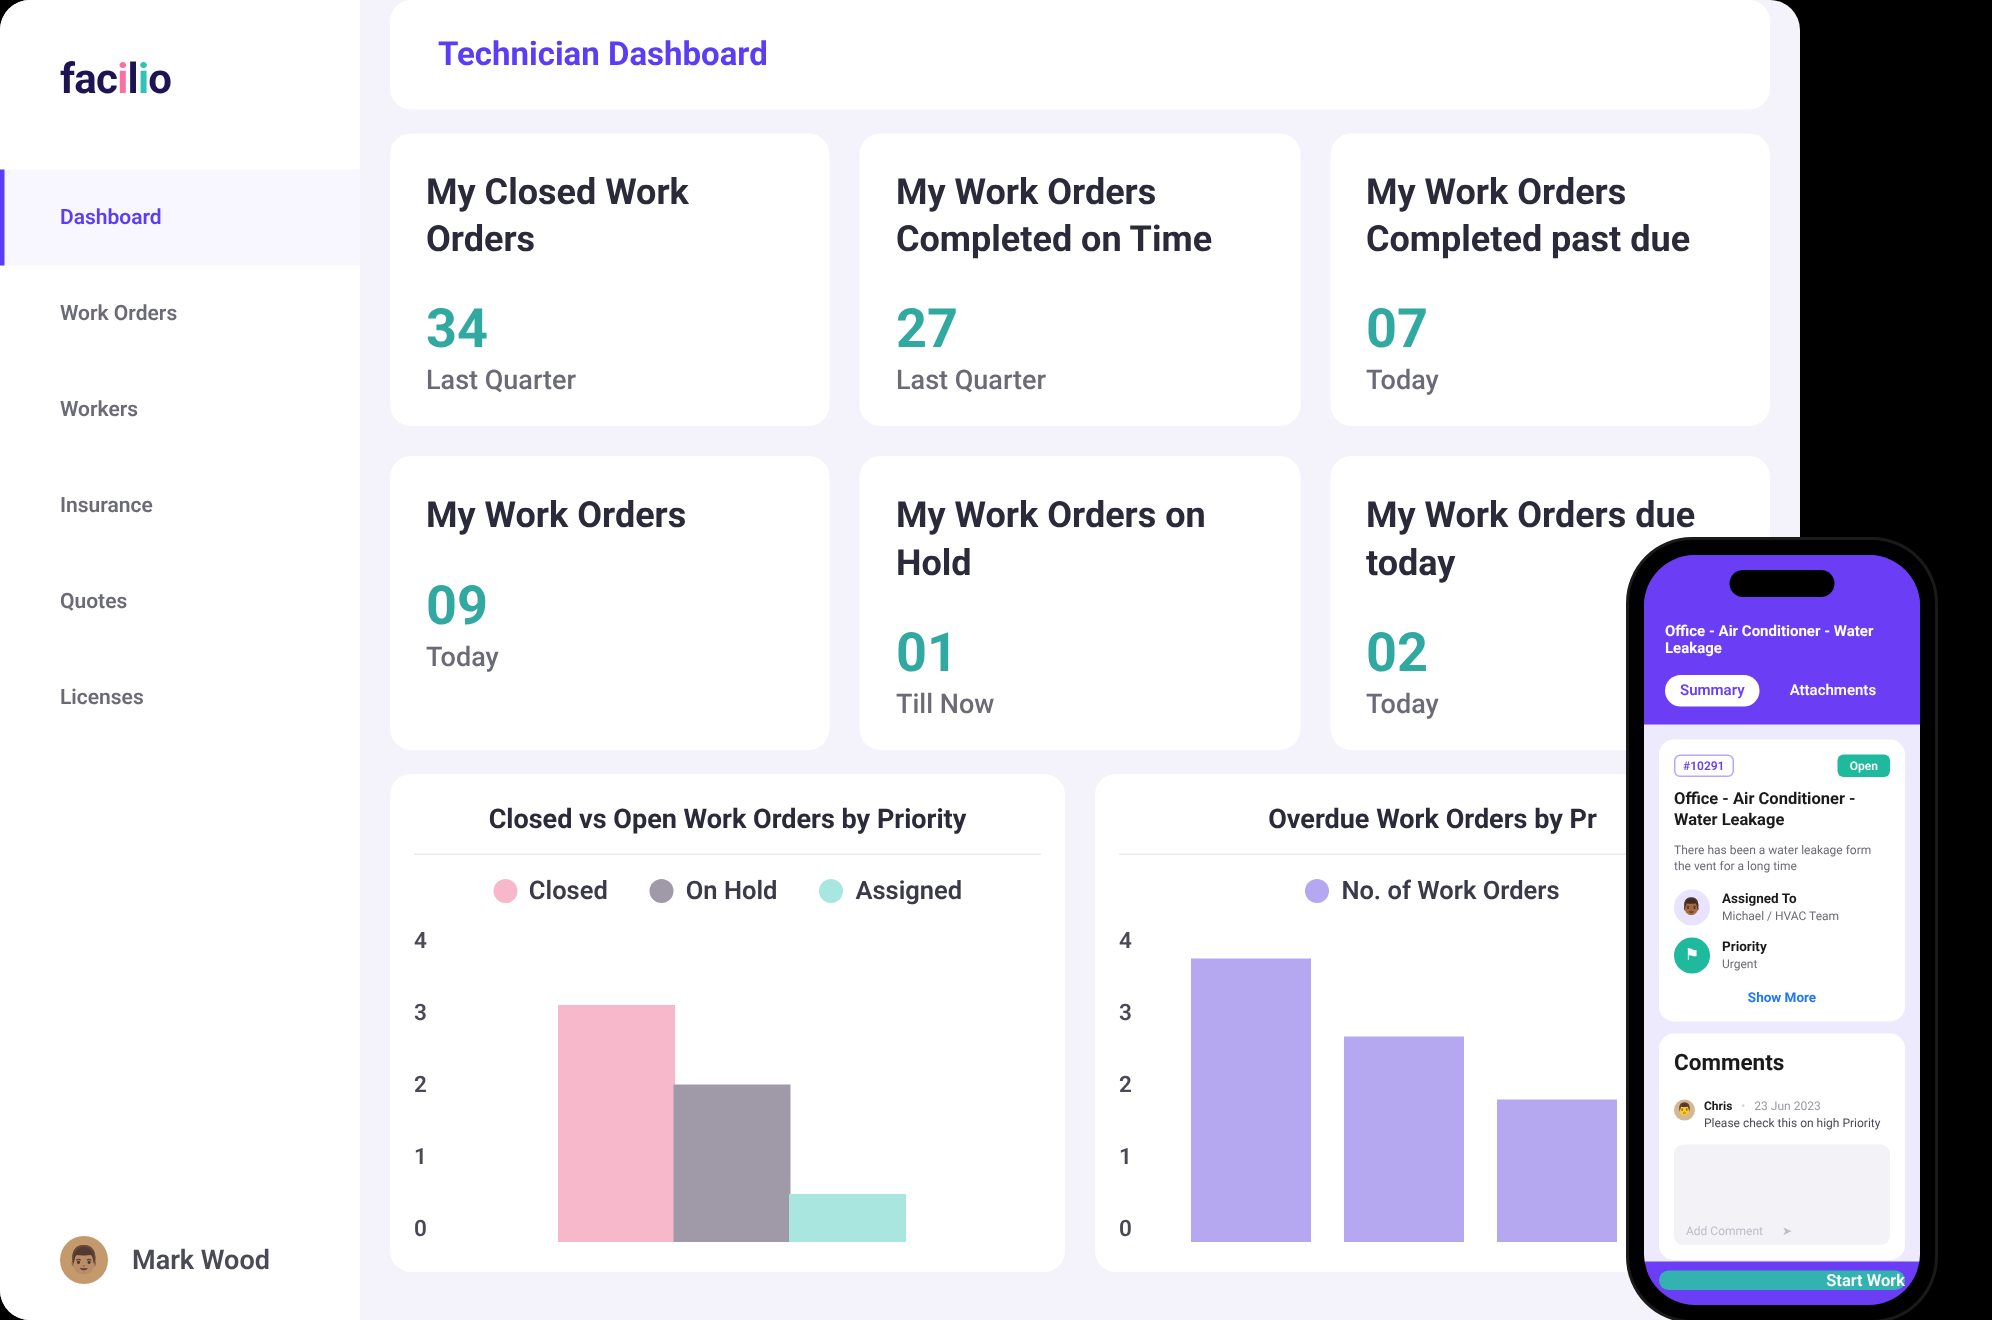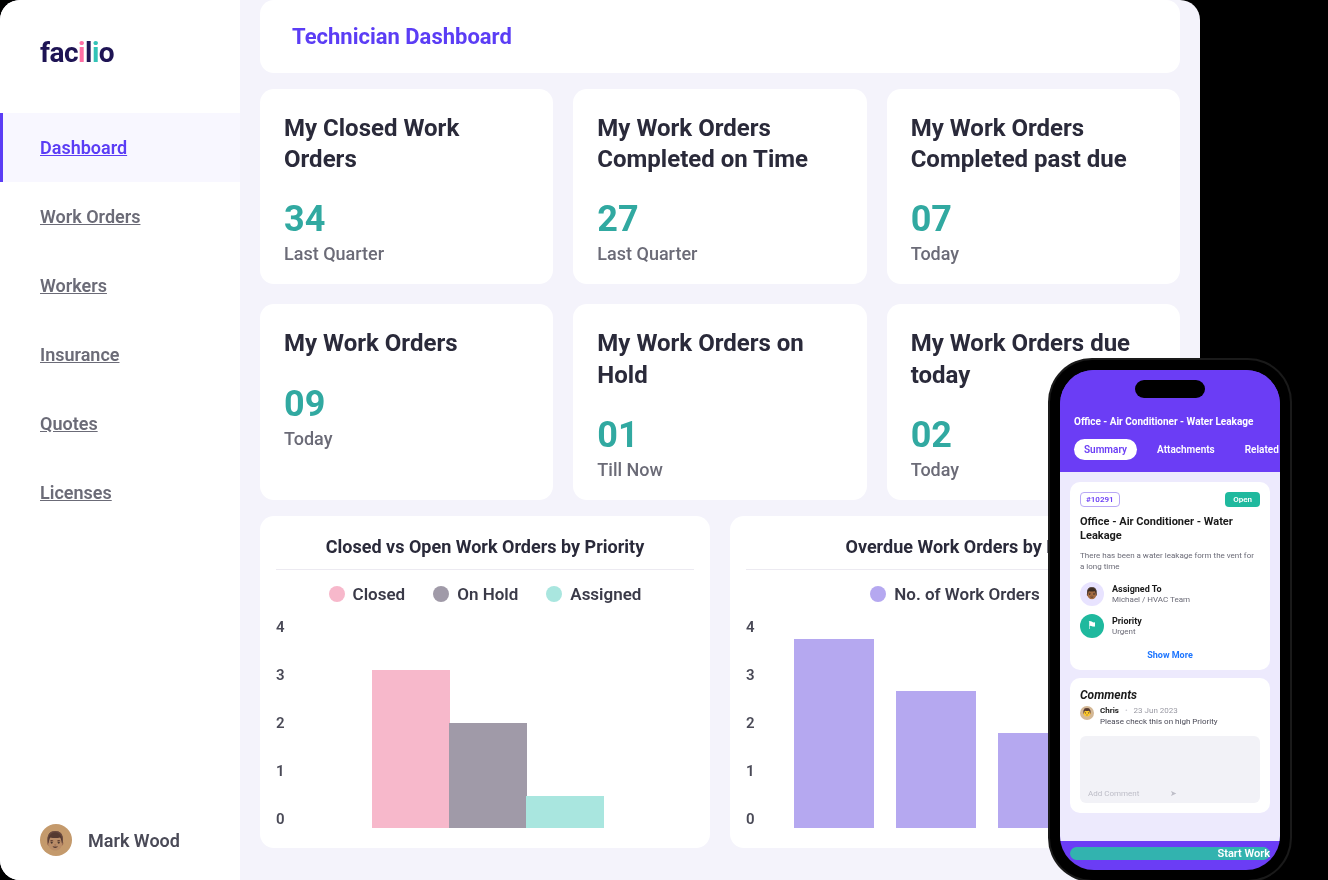--- a/index.html
+++ b/index.html
@@ -3,21 +3,21 @@
 <meta charset="utf-8">
 <style>
 *{box-sizing:border-box;margin:0;padding:0;font-family:-apple-system,BlinkMacSystemFont,'Segoe UI',Roboto,sans-serif;}
 body{background:#000;width:1328px;height:880px;position:relative;overflow:hidden;}
 .app{position:absolute;left:0;top:0;width:1200px;height:880px;background:#f4f3fb;border-radius:20px;display:flex;}
 .sidebar{width:240px;background:#fff;border-radius:20px 0 0 20px;display:flex;flex-direction:column;padding:36px 0 24px;}
 .logo{font-size:28px;font-weight:700;color:#1e1454;padding:0 40px;margin-bottom:44px;letter-spacing:-0.5px;}
 .logo .dot1{color:#ff6ea3;}
 .logo .dot2{color:#31c3b6;}
 .nav{flex:1;display:flex;flex-direction:column;}
-.nav-item{padding:24px 40px;font-size:18px;font-weight:600;color:#6b6b77;cursor:pointer;text-decoration:underline;}
+.nav-item{padding:24px 40px;font-size:14px;font-weight:600;color:#6b6b77;cursor:pointer;}
 .nav-item.active{color:#5b3df5;background:#f8f7ff;border-left:3px solid #5b3df5;padding-left:37px;}
 .user{display:flex;align-items:center;gap:16px;padding:0 40px;}
 .avatar{width:32px;height:32px;border-radius:50%;background:#c49a6c;display:flex;align-items:center;justify-content:center;font-size:18px;}
 .user-name{font-size:18px;font-weight:600;color:#4a4a57;}
 .main{flex:1;padding:0 20px;display:flex;flex-direction:column;gap:16px;}
 .header{background:#fff;border-radius:14px;padding:24px 32px;}
 .header-title{font-size:22px;font-weight:700;color:#5b3df5;}
 .stat-grid{display:grid;grid-template-columns:repeat(3,1fr);gap:20px;}
 .stat-card{background:#fff;border-radius:14px;padding:24px 24px 20px;}
 .stat-title{font-size:24px;font-weight:700;color:#2a2a3a;margin-bottom:26px;line-height:1.3;}
@@ -31,41 +31,41 @@
 .legend-item{display:flex;align-items:center;gap:8px;font-size:17px;font-weight:600;color:#3a3a48;}
 .swatch{width:16px;height:16px;border-radius:50%;}
 .chart-area{position:relative;height:210px;padding-left:18px;}
 .y-axis{position:absolute;left:0;top:0;bottom:0;display:flex;flex-direction:column;justify-content:space-between;}
 .y-tick{font-size:15px;color:#4a4a57;font-weight:600;}
 .bars{position:absolute;left:96px;bottom:0;display:flex;gap:0;align-items:flex-end;height:210px;}
 .bar{width:78px;margin-right:-1px;}
 .bars2{position:absolute;left:48px;bottom:0;display:flex;gap:22px;align-items:flex-end;height:210px;}
 .bar2{width:80px;}
 
-.phone{position:absolute;right:38px;top:360px;width:240px;height:520px;background:#000;border-radius:42px;padding:10px;box-shadow:0 0 0 2px #1a1a1a;}
+.phone{position:absolute;right:38px;top:360px;width:204px;height:520px;background:#000;border-radius:42px;padding:10px;box-shadow:0 0 0 2px #1a1a1a;}
 .notch{position:absolute;top:20px;left:50%;transform:translateX(-50%);width:70px;height:18px;background:#000;border-radius:12px;z-index:5;}
 .screen{width:100%;height:100%;background:#6b3df5;border-radius:34px;overflow:hidden;display:flex;flex-direction:column;}
 .screen-top{padding:46px 14px 12px;background:#6b3df5;}
 .screen-title{font-size:10px;font-weight:700;color:#fff;margin-bottom:12px;}
 .tabs{display:flex;gap:10px;align-items:flex-end;}
 .tab{font-size:10px;font-weight:600;color:#fff;padding:5px 10px;border-radius:14px;cursor:pointer;}
 .tab.active{background:#fff;color:#6b3df5;}
 .screen-body{flex:1;background:#edeafd;padding:10px;display:flex;flex-direction:column;gap:8px;overflow:hidden;}
 .card{background:#fff;border-radius:10px;padding:10px;}
 .card-row{display:flex;justify-content:space-between;align-items:center;margin-bottom:8px;}
 .wo-id{font-size:8px;color:#6b3df5;font-weight:600;border:1px solid #b8a8f5;padding:2px 5px;border-radius:4px;}
 .status{font-size:8px;font-weight:600;color:#fff;background:#1fb99e;padding:3px 8px;border-radius:4px;}
 .wo-title{font-size:11px;font-weight:700;color:#1a1a1a;line-height:1.3;margin-bottom:6px;}
 .wo-desc{font-size:8px;color:#6b6b77;line-height:1.4;margin-bottom:10px;}
 .field{display:flex;align-items:center;gap:8px;margin-bottom:8px;}
 .field-icon{width:24px;height:24px;border-radius:50%;display:flex;align-items:center;justify-content:center;font-size:11px;flex-shrink:0;}
 .field-text .field-label{font-size:9px;font-weight:700;color:#1a1a1a;}
 .field-text .field-value{font-size:8px;color:#6b6b77;margin-top:1px;}
 .show-more{text-align:center;font-size:9px;font-weight:700;color:#1e76ff;padding-top:4px;cursor:pointer;}
-.comments-title{font-size:12px;font-weight:700;color:#1a1a1a;margin-bottom:4px;font-style:italic;}
+.comments-title{font-size:15px;font-weight:700;color:#1a1a1a;margin-bottom:16px;}
 .comment{display:flex;gap:6px;margin-bottom:10px;}
 .comment-avatar{width:14px;height:14px;border-radius:50%;background:#d4b896;flex-shrink:0;font-size:8px;display:flex;align-items:center;justify-content:center;}
 .comment-body{flex:1;}
 .comment-head{display:flex;align-items:center;gap:6px;font-size:8px;margin-bottom:2px;}
 .comment-name{font-weight:700;color:#1a1a1a;}
 .comment-date{color:#9a9aa4;}
 .comment-text{font-size:8px;color:#4a4a57;}
 .comment-input{display:flex;align-items:center;background:#f2f2f7;border-radius:6px;padding:5px 8px;}
 .comment-input span{font-size:8px;color:#bdbdc7;flex:1;margin-top:48px;}
 .send-icon{color:#6b3df5;font-size:12px;}

